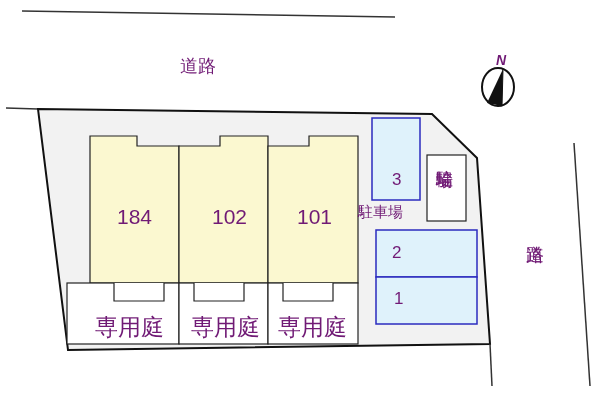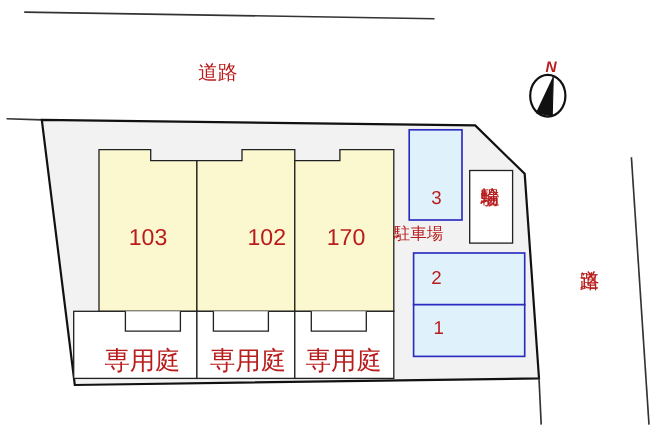--- a/index.html
+++ b/index.html
@@ -1,19 +1,19 @@
 <!DOCTYPE html>
 <html><head>
 <meta charset="utf-8">
 <style>
   html, body { margin:0; padding:0; background:#ffffff; }
   body { width:600px; height:400px; position:relative; overflow:hidden;
          font-family:"DejaVu Sans", sans-serif; }
   svg { position:absolute; left:0; top:0; }
-  .lbl { position:absolute; color:#b91c1c; white-space:nowrap; }
+  .lbl { position:absolute; color:#701a75; white-space:nowrap; }
   .unit-num { font-family:"Liberation Sans", sans-serif; font-size:21px; }
   .garden { font-size:23px; }
   .road { font-size:18px; }
   .vert { writing-mode:vertical-rl; letter-spacing:1px; }
   .pnum { font-family:"Liberation Sans", sans-serif; font-size:17px; }
 </style>
 </head>
 <body>
 
 <svg width="600" height="400" viewBox="0 0 600 400">
@@ -55,23 +55,23 @@
     <polygon points="503,69 487,103 502,106" fill="#111"></polygon>
     <line x1="503" y1="69" x2="502" y2="106" stroke="#111" stroke-width="1"></line>
   </g>
 </svg>
 
 <div class="lbl road" style="left:180px;top:54px;">道路</div>
 <div class="lbl road vert" style="left:523px;top:231px;">道路</div>
 
 <div class="lbl" style="left:496px;top:52px;font-family:'Liberation Sans',sans-serif;font-weight:bold;font-style:italic;font-size:14px;">N</div>
 
-<div class="lbl unit-num" style="left:117px;top:205px;">103</div>
-<div class="lbl unit-num" style="left:225px;top:205px;text-align:center;">102</div>
-<div class="lbl unit-num" style="left:297px;top:205px;">170</div>
+<div class="lbl unit-num" style="left:117px;top:205px;">184</div>
+<div class="lbl unit-num" style="left:212px;top:205px;text-align:center;">102</div>
+<div class="lbl unit-num" style="left:297px;top:205px;">101</div>
 
 <div class="lbl garden" style="left:95px;top:312px;">専用庭</div>
 <div class="lbl garden" style="left:191px;top:312px;">専用庭</div>
 <div class="lbl garden" style="left:278px;top:312px;">専用庭</div>
 
 <div class="lbl" style="left:358px;top:203px;font-size:15px;">駐車場</div>
 <div class="lbl pnum" style="left:392px;top:170px;">3</div>
 <div class="lbl pnum" style="left:392px;top:243px;">2</div>
 <div class="lbl pnum" style="left:394px;top:289px;">1</div>
 

